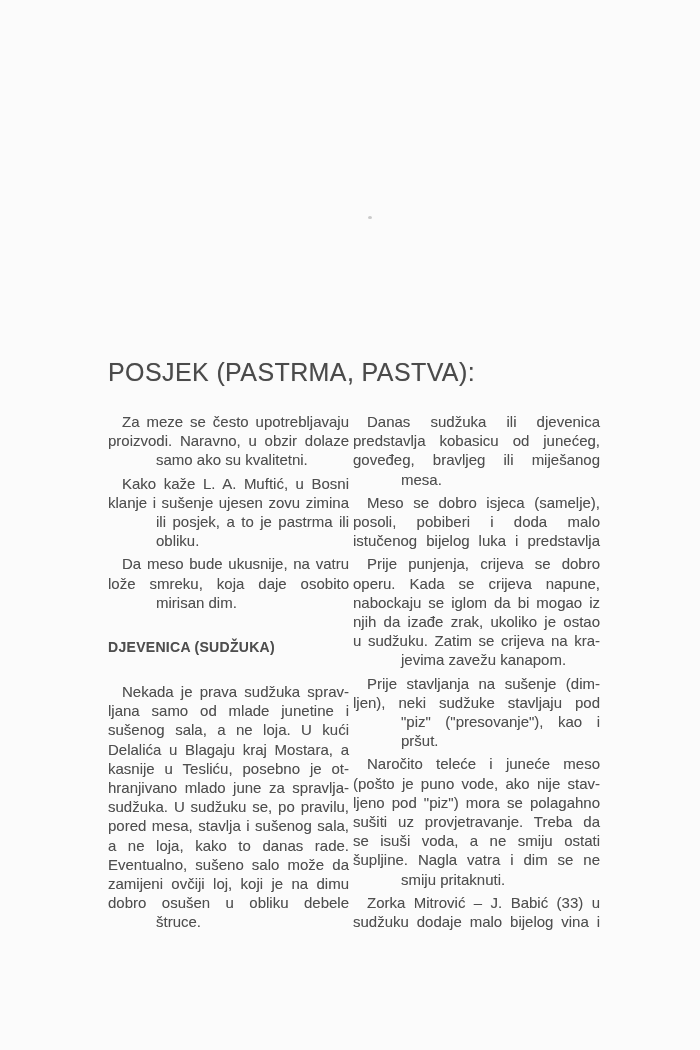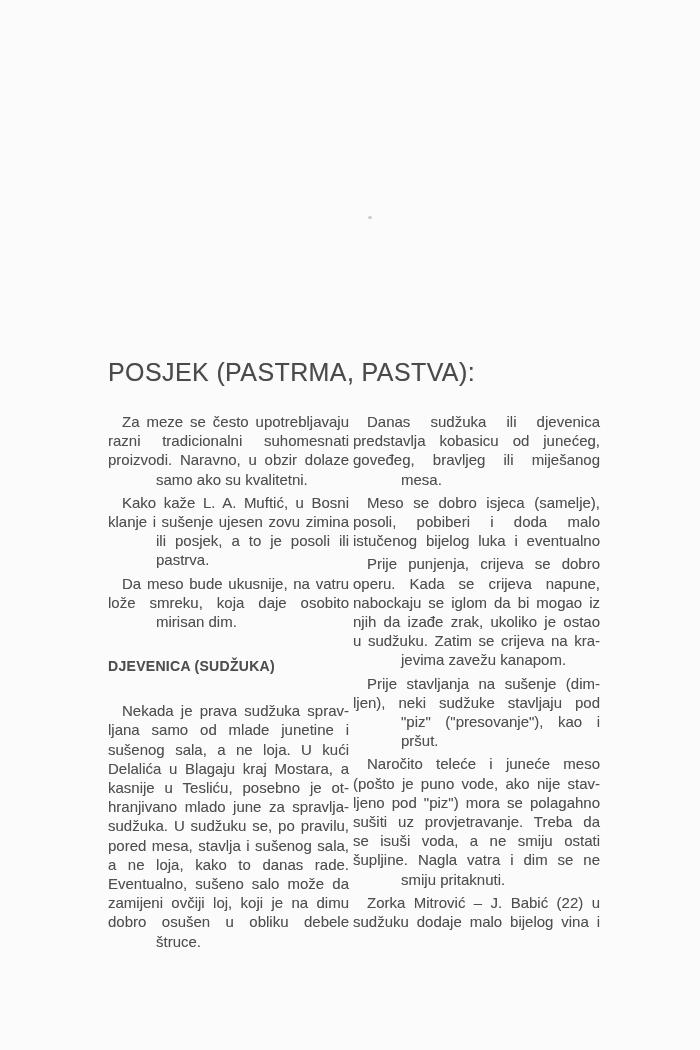--- a/index.html
+++ b/index.html
@@ -76,28 +76,27 @@
 </head>
 <body>
 
 <div class="page">
   <div class="speck"></div>
   <h1 class="title">POSJEK (PASTRMA, PASTVA):</h1>
   <div class="columns">
     <div class="col col-left">
         <div class="para">
           <div class="ln first">Za meze se često upotrebljavaju</div>
-          <div class="ln">razni tradicionalni suhomesnati</div>
           <div class="ln">proizvodi. Naravno, u obzir dolaze</div>
           <div class="ln last">samo ako su kvalitetni.</div>
         </div>
         <div class="para">
           <div class="ln first">Kako kaže L. A. Muftić, u Bosni</div>
           <div class="ln">klanje i sušenje ujesen zovu zimina</div>
-          <div class="ln last">ili posjek, a to je posoli ili pastrva.</div>
+          <div class="ln last">ili posjek, a to je pastrma ili obliku.</div>
         </div>
         <div class="para">
           <div class="ln first">Da meso bude ukusnije, na vatru</div>
           <div class="ln">lože smreku, koja daje osobito</div>
           <div class="ln last">mirisan dim.</div>
         </div>
         <h2 class="subheading">DJEVENICA (SUDŽUKA)</h2>
         <div class="para">
           <div class="ln first">Nekada je prava sudžuka sprav-</div>
           <div class="ln">ljana samo od mlade junetine i</div>
@@ -117,21 +116,21 @@
     <div class="col col-right">
         <div class="para">
           <div class="ln first">Danas sudžuka ili djevenica</div>
           <div class="ln">predstavlja kobasicu od junećeg,</div>
           <div class="ln">goveđeg, bravljeg ili miješanog</div>
           <div class="ln last">mesa.</div>
         </div>
         <div class="para">
           <div class="ln first">Meso se dobro isjeca (samelje),</div>
           <div class="ln">posoli, pobiberi i doda malo</div>
-          <div class="ln">istučenog bijelog luka i eventualno</div>
+          <div class="ln">istučenog bijelog luka i predstavlja</div>
         </div>
         <div class="para">
           <div class="ln first">Prije punjenja, crijeva se dobro</div>
           <div class="ln">operu. Kada se crijeva napune,</div>
           <div class="ln">nabockaju se iglom da bi mogao iz</div>
           <div class="ln">njih da izađe zrak, ukoliko je ostao</div>
           <div class="ln">u sudžuku. Zatim se crijeva na kra-</div>
           <div class="ln last">jevima zavežu kanapom.</div>
         </div>
         <div class="para">
@@ -142,18 +141,18 @@
         <div class="para">
           <div class="ln first">Naročito teleće i juneće meso</div>
           <div class="ln">(pošto je puno vode, ako nije stav-</div>
           <div class="ln">ljeno pod "piz") mora se polagahno</div>
           <div class="ln">sušiti uz provjetravanje. Treba da</div>
           <div class="ln">se isuši voda, a ne smiju ostati</div>
           <div class="ln">šupljine. Nagla vatra i dim se ne</div>
           <div class="ln last">smiju pritaknuti.</div>
         </div>
         <div class="para">
-          <div class="ln first">Zorka Mitrović – J. Babić (22) u</div>
+          <div class="ln first">Zorka Mitrović – J. Babić (33) u</div>
           <div class="ln">sudžuku dodaje malo bijelog vina i</div>
         </div>
       </div>
   </div>
 </div>
 
 </body></html>

